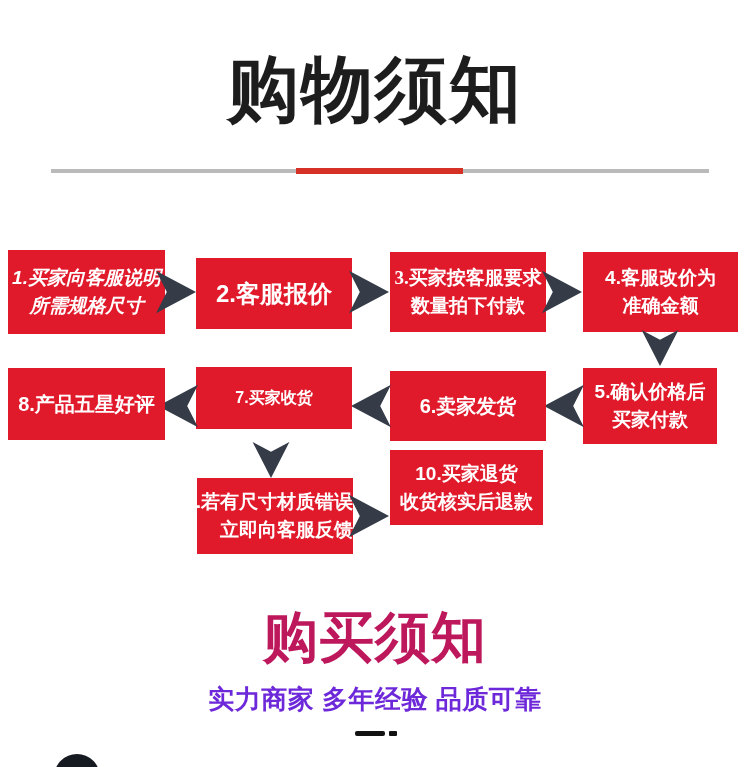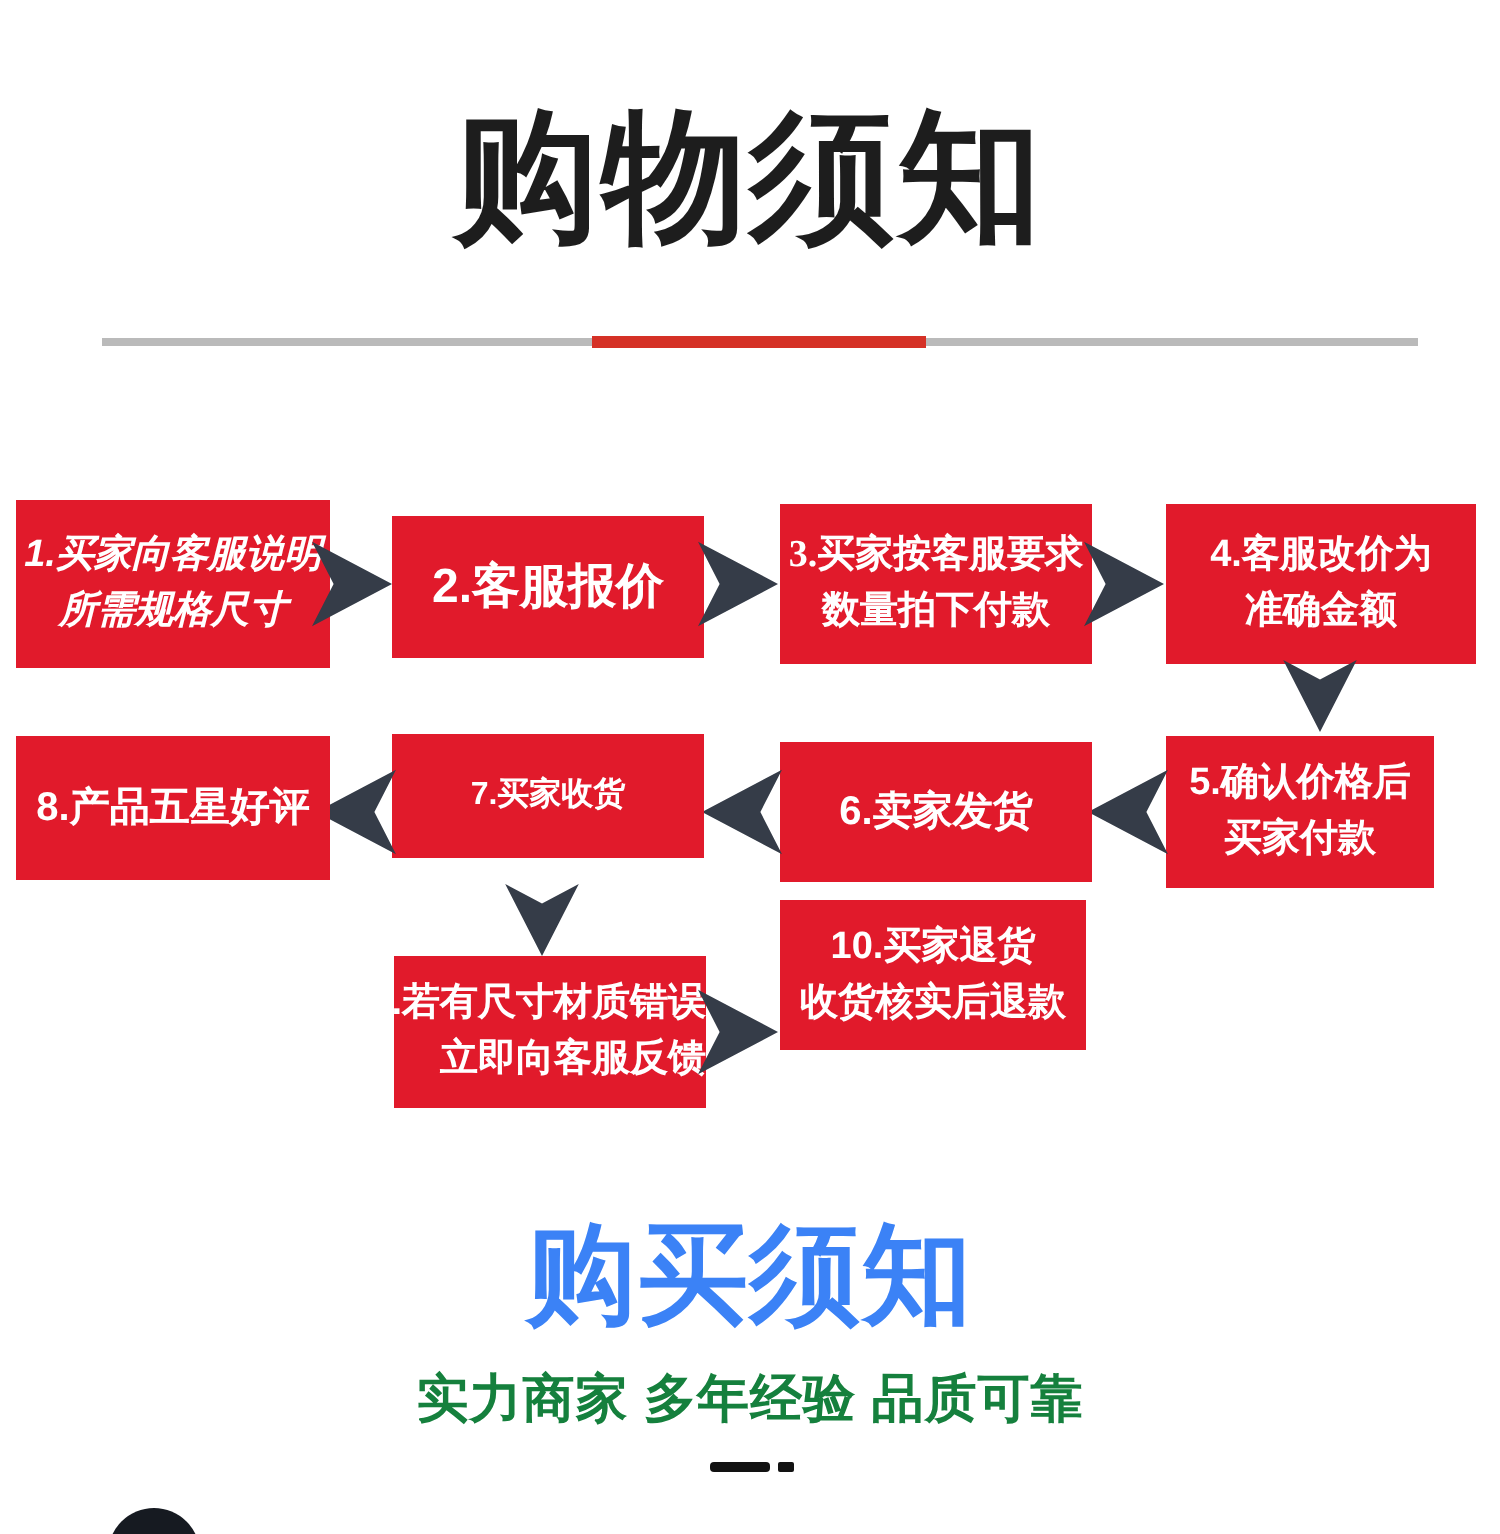--- a/index.html
+++ b/index.html
@@ -80,31 +80,31 @@
   .a7-9 { left: 251px; top: 442px; }
   .a9-10{ left: 349px; top: 493px; }
 
   
   .footer-title {
     position: absolute;
     left: 0; top: 606px; width: 750px;
     text-align: center;
     font-size: 55px;
     font-weight: 900;
-    color: #3b82f6;
+    color: #be185d;
     letter-spacing: 1px;
     line-height: 1.15;
   }
   .footer-subtitle {
     position: absolute;
     left: 0; top: 682px; width: 750px;
     text-align: center;
     font-size: 26px;
     font-weight: 700;
-    color: #15803d;
+    color: #6d28d9;
     letter-spacing: 0.5px;
   }
   .dash-decor {
     position: absolute;
     left: 355px; top: 731px;
     width: 30px; height: 5px;
     background: #121212;
     border-radius: 2px;
   }
   .dot-decor {

